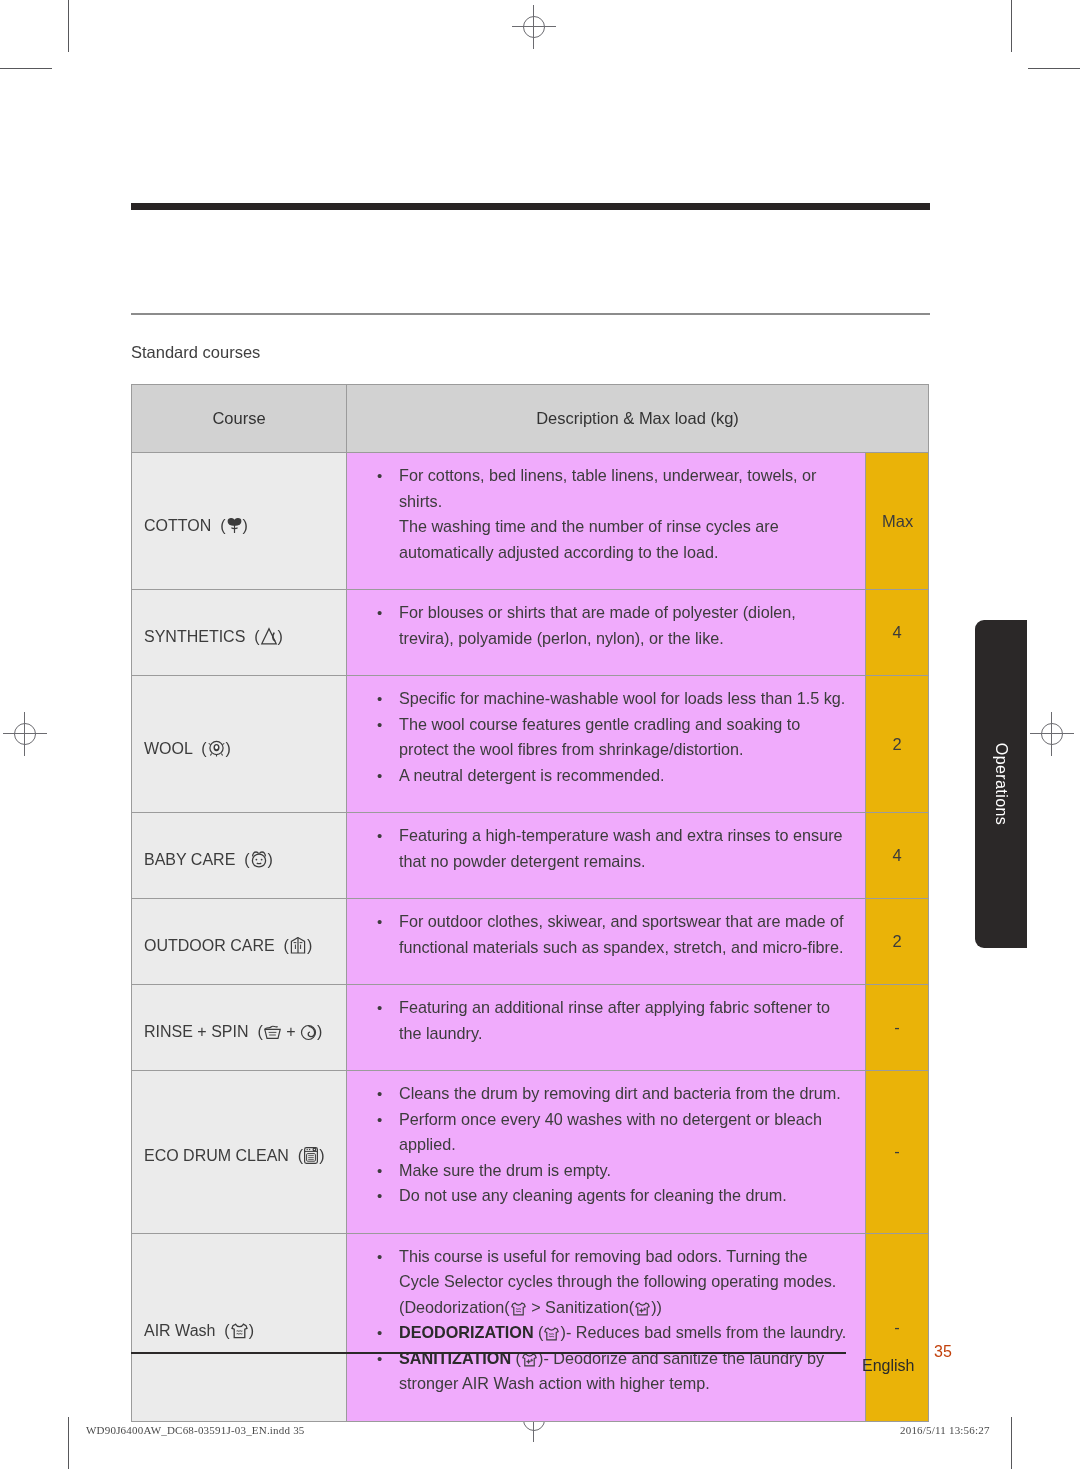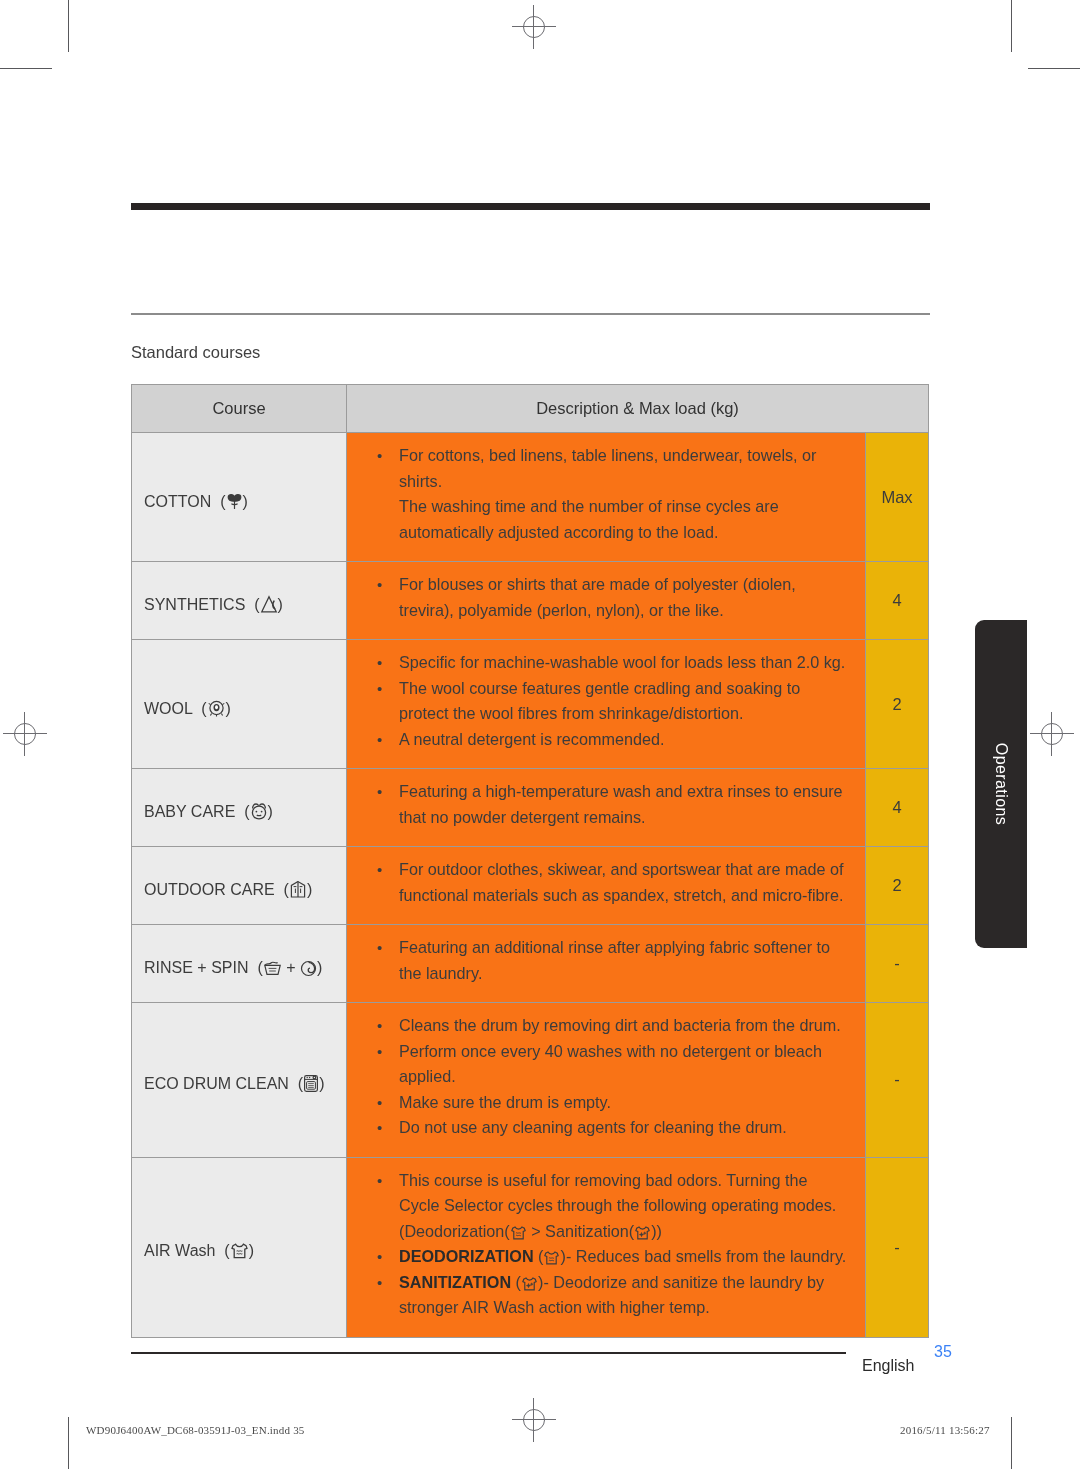--- a/index.html
+++ b/index.html
@@ -51,41 +51,41 @@
     border-collapse:collapse;
     table-layout:fixed;
   }
   .tbl col.c-course{width:215px;}
   .tbl col.c-desc{width:519px;}
   .tbl col.c-load{width:63px;}
 
   .tbl th,.tbl td{
     border:1px solid #9b9b9b;
     vertical-align:middle;
-    padding:6px;
+    padding:16px;
   }
   .tbl thead th{
     background:#d2d2d2;
     text-align:center;
     font-weight:normal;
     font-size:16.5px;
     color:#333;
     height:35px;
     line-height:35px;
   }
   td.course-cell{
     background:#ebebeb;
     padding:8px 0 0 12px;
     font-size:16px;
     color:#3c3c3c;
     white-space:nowrap;
   }
   td.desc-cell{
-    background:#f97316;
-    padding:10px 14px 16px 8px;
+    background:#f0abfc;
+    padding:10px 14px 24px 8px;
   }
   td.load-cell{
     background:#eab308;
     text-align:center;
     font-size:16.5px;
     color:#3c3c3c;
   }
 
   ul.bullets{margin:0;padding:0;list-style:none;}
   ul.bullets > li{
@@ -129,21 +129,21 @@
   .foot-rule{
     position:absolute;left:131px;top:1352px;width:715px;height:2px;
     background:#2b2828;
   }
   .foot-lang{
     position:absolute;left:862px;top:1343px;
     font-size:16px;color:#2b2b2b;margin-top:14px;
   }
   .foot-page{
     position:absolute;left:934px;top:1343px;
-    font-size:16px;color:#3b82f6;
+    font-size:16px;color:#c2410c;
   }
 
   .print-file{
     position:absolute;left:86px;top:1424px;
     font-family:"Liberation Serif", serif;
     font-size:11px;color:#4a4a4a;letter-spacing:0.2px;text-align:center;
   }
   .print-date{
     position:absolute;left:900px;top:1424px;
     font-family:"Liberation Serif", serif;
@@ -248,21 +248,21 @@
                 <g fill="none" stroke="#3c3c3c" stroke-width="1.2">
                   <circle cx="9.5" cy="9" r="6.6"></circle>
                   <ellipse cx="9.5" cy="8.6" rx="3" ry="3.6" fill="#3c3c3c" stroke="none"></ellipse>
                   <ellipse cx="9.5" cy="8.3" rx="1.5" ry="2" fill="#ffffff" stroke="none"></ellipse>
                   <path d="M3.6 5.6 L1.7 4.4 M15.4 5.6 L17.3 4.4 M4.6 14.4 L3.4 16.6 M14.4 14.4 L15.6 16.6 M9.5 15.6 L9.5 17.6" stroke-width="1.1"></path>
                 </g>
               </svg></span><span>)</span>
         </td>
         <td class="desc-cell">
           <ul class="bullets">
-            <li>Specific for machine-washable wool for loads less than 2.0 kg.</li>
+            <li>Specific for machine-washable wool for loads less than 1.5 kg.</li>
             <li>The wool course features gentle cradling and soaking to protect the wool fibres from shrinkage/distortion.</li>
             <li>A neutral detergent is recommended.</li>
           </ul>
         </td>
         <td class="load-cell">2</td>
       </tr>
 
       <tr>
         <td class="course-cell">
           <span>BABY CARE</span>

